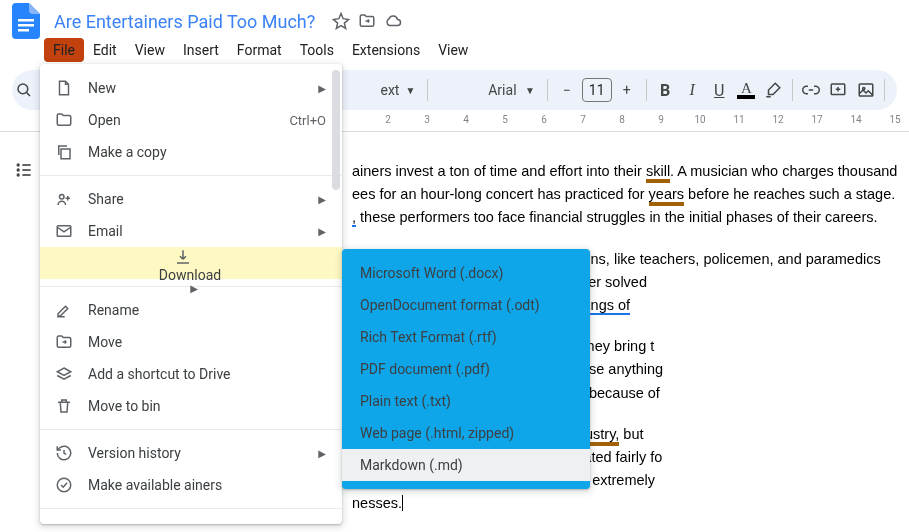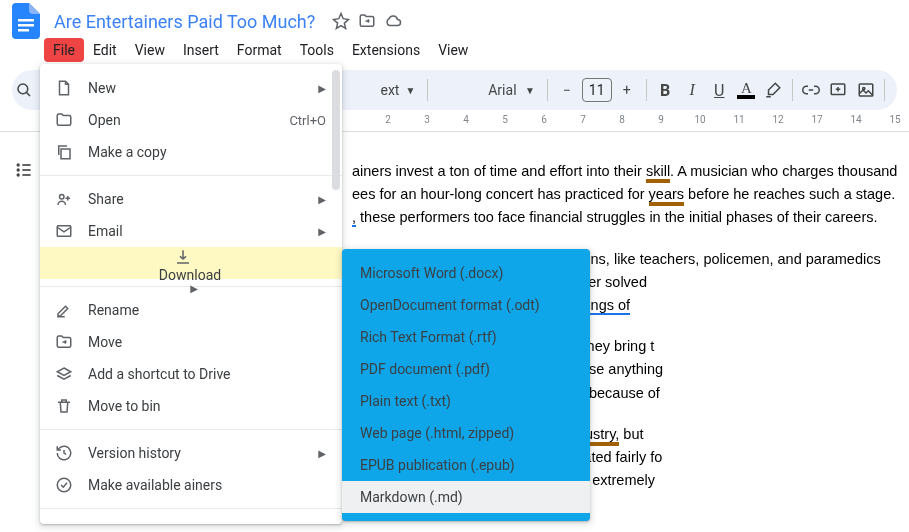--- a/index.html
+++ b/index.html
@@ -6,21 +6,21 @@
   body { font-family: "Google Sans", Roboto, Arial, sans-serif; font-size: 14px; color: #3c4043; background: #fff; width: 909px; height: 532px; overflow: hidden; position: relative; }
   
   .title-row { display: flex; align-items: center; height: 36px; padding: 6px 0 0 0; }
   .docs-logo { width: 36px; height: 36px; margin: 0 4px 0 8px; display: flex; align-items: center; justify-content: center; }
   .title-text { font-size: 18px; color: #3b82f6; padding: 1px 6px; }
   .title-icons { display: flex; align-items: center; gap: 6px; margin-left: 10px; }
   .title-icon { width: 20px; height: 20px; display: flex; align-items: center; justify-content: center; color: #5f6368; }
   
   .menubar { display: flex; align-items: center; height: 28px; padding-left: 44px; }
   .menubar-item { padding: 4px 9px; font-size: 14px; color: #202124; border-radius: 4px; cursor: pointer; }
-  .menubar-item.open { background: #ef4444; }
+  .menubar-item.open { background: #c2410c; }
   
   .toolbar { height: 40px; background: #edf2fa; border-radius: 24px; margin: 6px 12px 0 12px; display: flex; align-items: center; padding: 0 8px; gap: 2px; position: relative; }
   .tb-icon { width: 28px; height: 28px; display: flex; align-items: center; justify-content: center; color: #444746; border-radius: 4px; }
   .tb-sep { width: 1px; height: 22px; background: #c7c7c7; margin: 0 4px; }
   .tb-dd { display: flex; align-items: center; padding: 0 6px; height: 28px; font-size: 14px; color: #444746; gap: 6px; margin-left: 48px; }
   .tb-fontsize { display: flex; align-items: center; gap: 2px; }
   .tb-fontsize-box { width: 30px; height: 24px; border: 1px solid #747775; border-radius: 4px; display: flex; align-items: center; justify-content: center; font-size: 14px; color: #1f1f1f; }
   .tb-minus, .tb-plus { width: 26px; height: 26px; display: flex; align-items: center; justify-content: center; color: #444746; }
   .tb-bold { font-weight: bold; font-size: 16px; }
   .tb-italic { font-style: italic; font-family: serif; font-size: 16px; }
@@ -331,15 +331,14 @@
   <div class="menu-sep"></div>
 </div>
 
 <div class="submenu">
   <div class="sub-item">Microsoft Word (.docx)</div>
   <div class="sub-item">OpenDocument format (.odt)</div>
   <div class="sub-item">Rich Text Format (.rtf)</div>
   <div class="sub-item">PDF document (.pdf)</div>
   <div class="sub-item">Plain text (.txt)</div>
   <div class="sub-item">Web page (.html, zipped)</div>
-  <div class="sub-item">EPUB publication (.epub)</div>
   <div class="sub-item highlight">Markdown (.md)</div>
 </div>
 
 </body></html>

